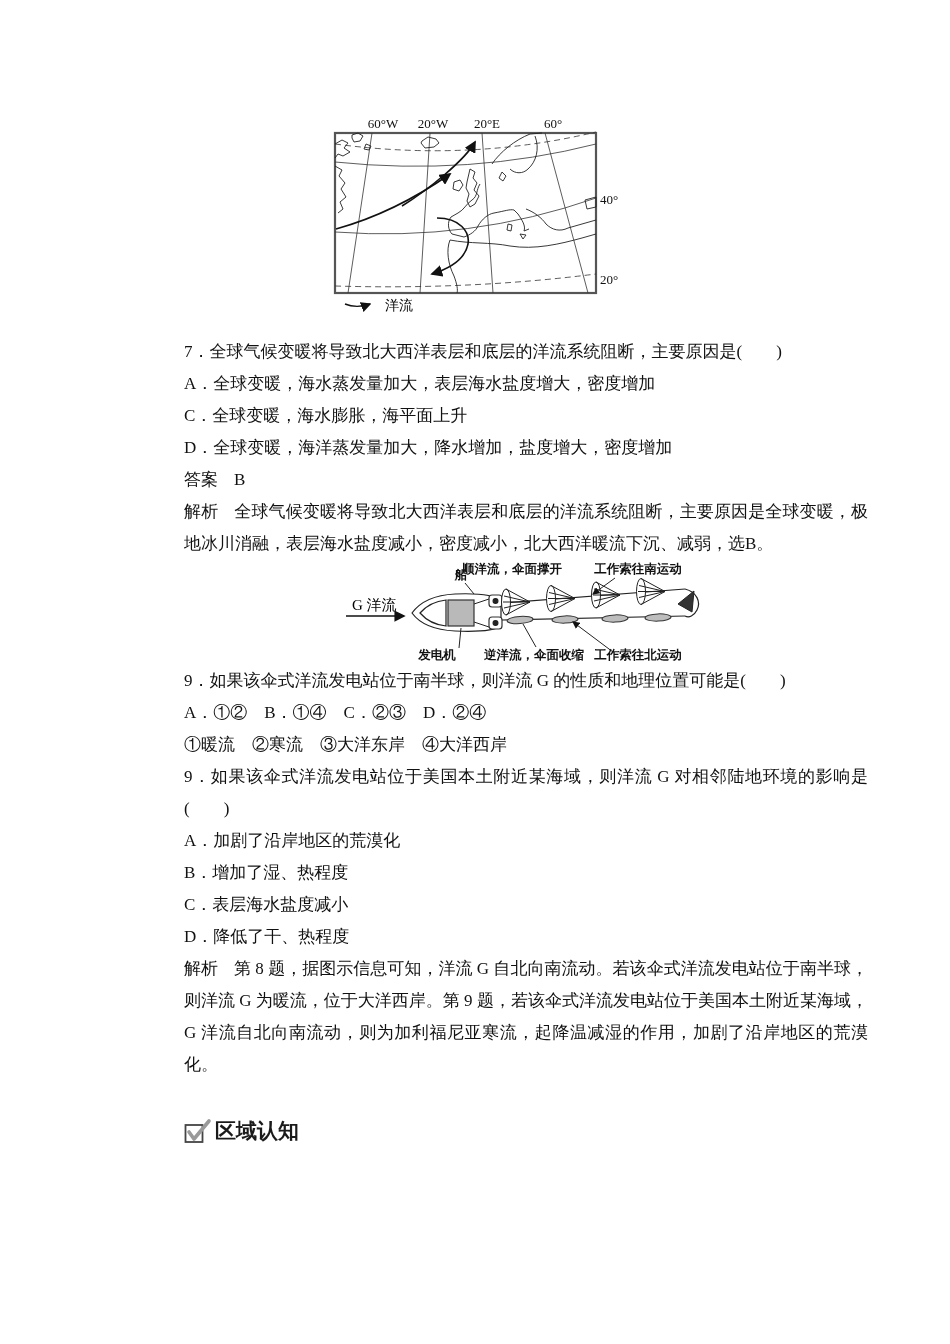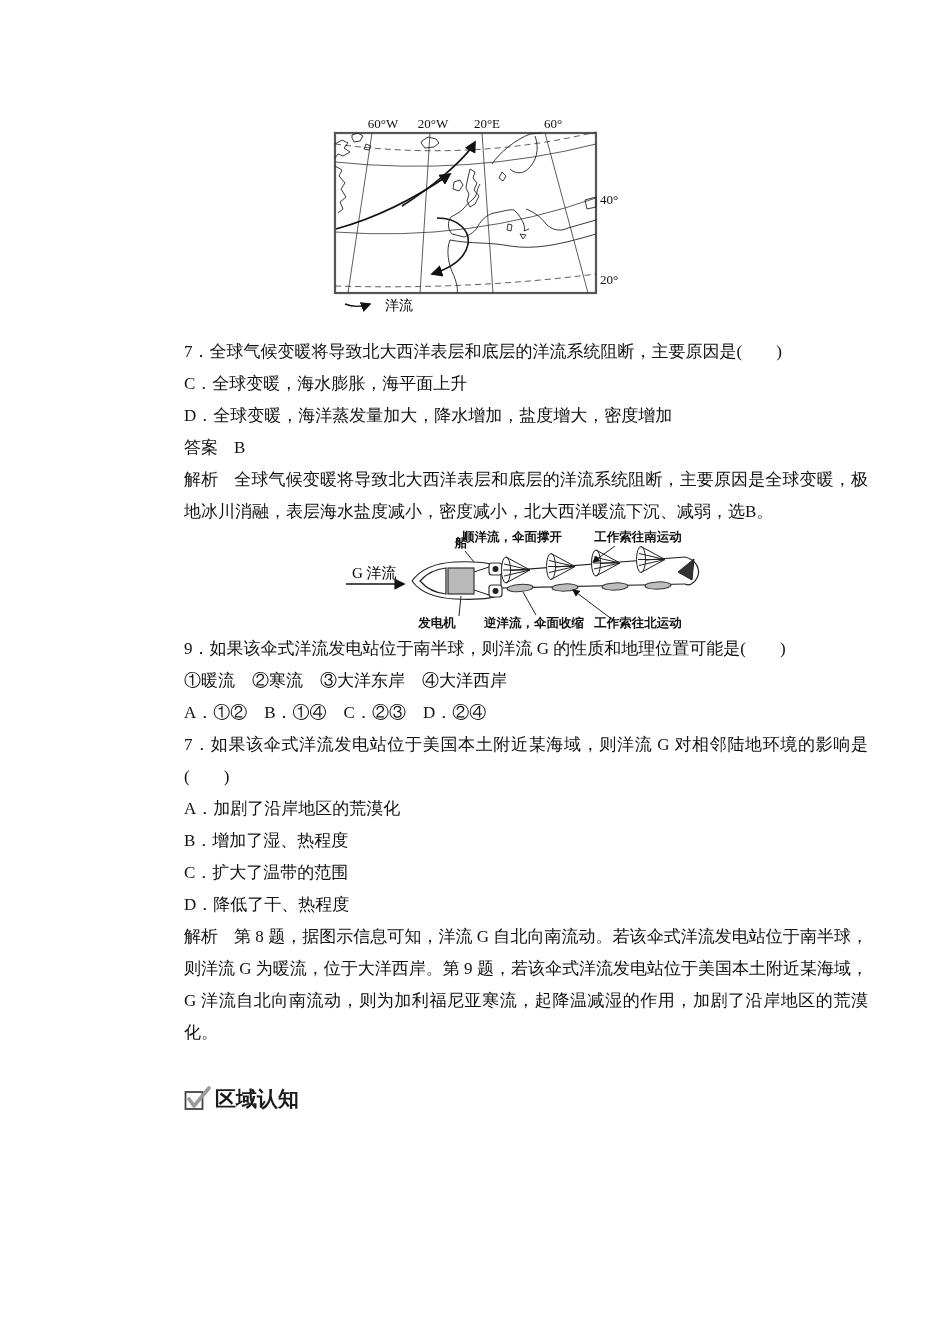--- a/index.html
+++ b/index.html
@@ -13,21 +13,21 @@
   
   .content{position:absolute;left:136px;top:336px;width:684px;margin-left:48px;}
   .content p{margin:0;font-size:17px;line-height:32px;text-align:justify;}
   .lbl{font-family:"Liberation Sans","DejaVu Sans",sans-serif;font-weight:normal;margin-right:16px;}
   .ansval{font-family:"Liberation Serif","DejaVu Serif",serif;}
   .indent{text-indent:2em;}
   .st-fig{width:100%;text-align:center;margin:2px 0 3px 0;height:100px;}
   .st-fig svg{display:inline-block;}
   
   .section-hdr{
-    display:flex;margin-top:36px;
+    display:flex;align-items:center;margin-top:36px;
     font-family:"Liberation Sans","DejaVu Sans",sans-serif;font-weight:bold;font-size:21px;color:#1a1a1a;
   }
   .section-hdr .cb{margin-right:3px;}
   .svgtext-serif{font-family:"Liberation Serif","DejaVu Serif",serif;}
   .svgtext-sans{font-family:"Liberation Sans","DejaVu Sans",sans-serif;font-weight:bold;}
 </style>
 </head>
 <body>
 
 <div class="page">
@@ -94,20 +94,21 @@
         <text x="223" y="14" text-anchor="middle">60°</text>
         <text x="270" y="90">40°</text>
         <text x="270" y="170">20°</text>
       </g>
     </svg>
   </div>
 
   <div class="content">
 
     <p>7．全球气候变暖将导致北大西洋表层和底层的洋流系统阻断，主要原因是(　　)</p>
+    <p>A．全球变暖，海水蒸发量加大，表层海水盐度增大，密度增加</p>
     <p>C．全球变暖，海水膨胀，海平面上升</p>
     <p>D．全球变暖，海洋蒸发量加大，降水增加，盐度增大，密度增加</p>
 
     <p><b class="lbl">答案</b><span class="ansval">B</span></p>
     <p><b class="lbl">解析</b><span>全球气候变暖将导致北大西洋表层和底层的洋流系统阻断，主要原因是全球变暖，极地冰川消融，表层海水盐度减小，密度减小，北大西洋暖流下沉、减弱，选B。</span></p>
 
 
     <div class="st-fig">
       <svg width="392" height="100" viewBox="0 0 392 100">
 
@@ -172,27 +173,27 @@
           <text x="107" y="97" text-anchor="middle">发电机</text>
           <text x="182" y="11" text-anchor="middle">顺洋流，伞面撑开</text>
           <text x="308" y="11" text-anchor="middle">工作索往南运动</text>
           <text x="204" y="97" text-anchor="middle">逆洋流，伞面收缩</text>
           <text x="308" y="97" text-anchor="middle">工作索往北运动</text>
         </g>
       </svg>
     </div>
 
     <p>9．如果该伞式洋流发电站位于南半球，则洋流 G 的性质和地理位置可能是(　　)</p>
+    <p>A．①②　B．①④　C．②③　D．②④</p>
     <p>①暖流　②寒流　③大洋东岸　④大洋西岸</p>
-    <p>A．①②　B．①④　C．②③　D．②④</p>
-
-    <p>7．如果该伞式洋流发电站位于美国本土附近某海域，则洋流 G 对相邻陆地环境的影响是(　　)</p>
+
+    <p>9．如果该伞式洋流发电站位于美国本土附近某海域，则洋流 G 对相邻陆地环境的影响是(　　)</p>
     <p>A．加剧了沿岸地区的荒漠化</p>
     <p>B．增加了湿、热程度</p>
-    <p>C．扩大了温带的范围</p>
+    <p>C．表层海水盐度减小</p>
     <p>D．降低了干、热程度</p>
 
     <p><b class="lbl">解析</b><span>第 8 题，据图示信息可知，洋流 G 自北向南流动。若该伞式洋流发电站位于南半球，则洋流 G 为暖流，位于大洋西岸。第 9 题，若该伞式洋流发电站位于美国本土附近某海域，G 洋流自北向南流动，则为加利福尼亚寒流，起降温减湿的作用，加剧了沿岸地区的荒漠化。</span></p>
 
     <div class="section-hdr">
       <svg class="cb" width="28" height="26" viewBox="0 0 28 26">
         <rect x="1.5" y="7" width="17" height="17" fill="none" stroke="#444" stroke-width="1.8"></rect>
         <path d="M5,14 L10,21 L25,3" fill="none" stroke="#9a9a9a" stroke-width="3.6" stroke-linecap="round" stroke-linejoin="round"></path>
       </svg>
       <span>区域认知</span>

